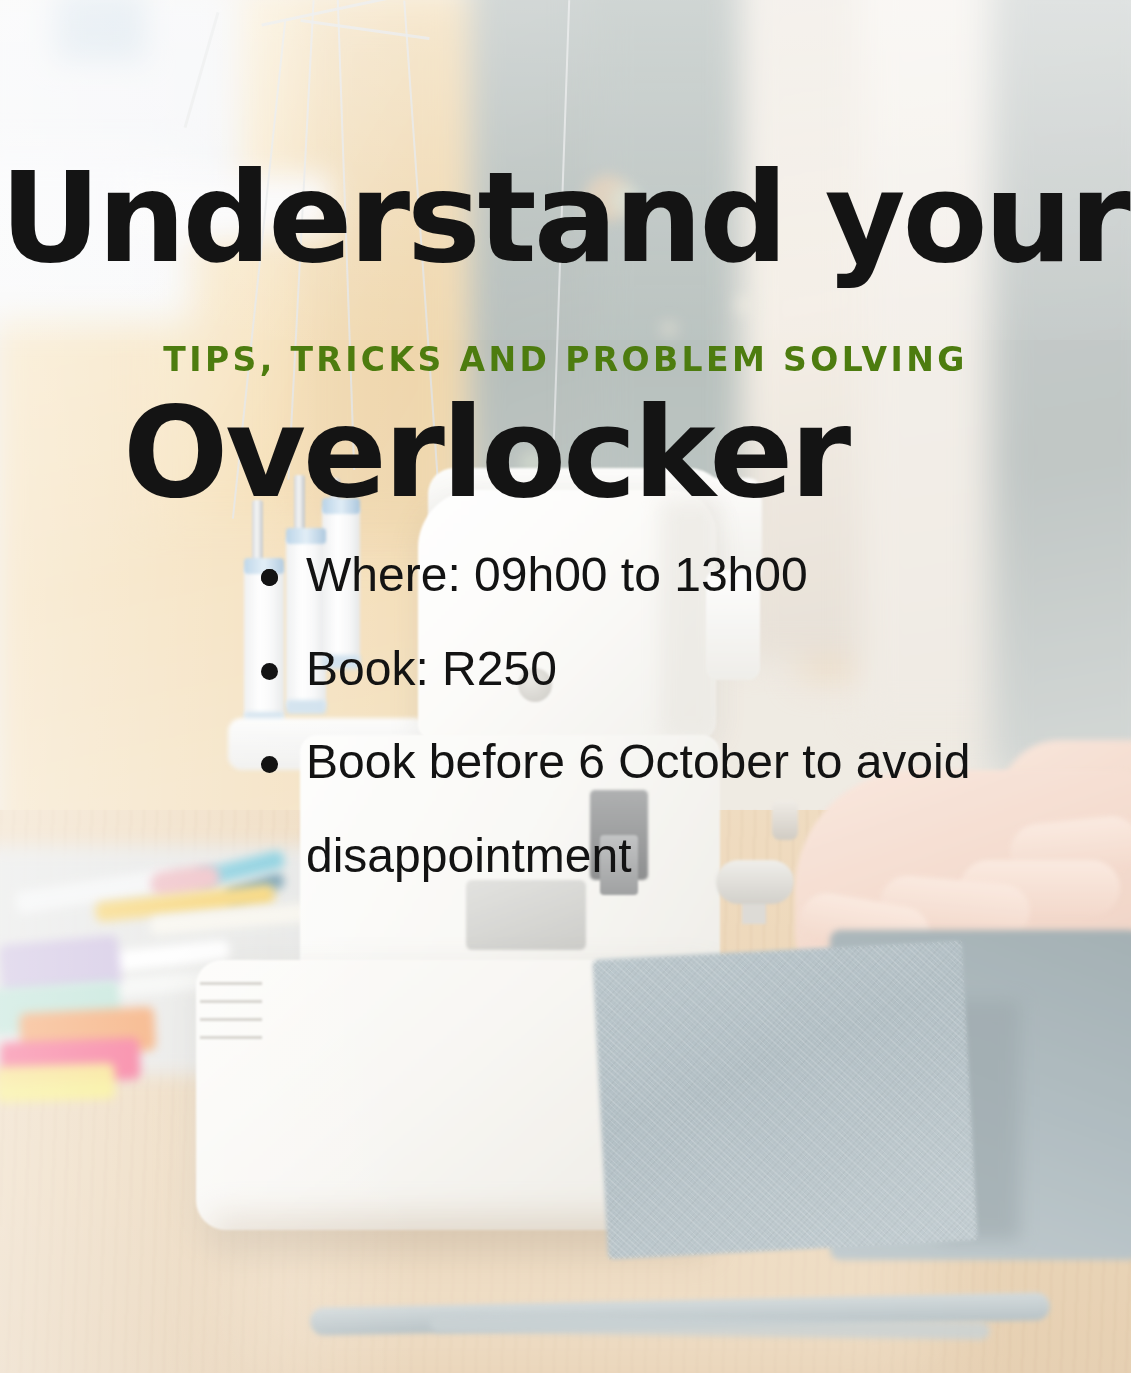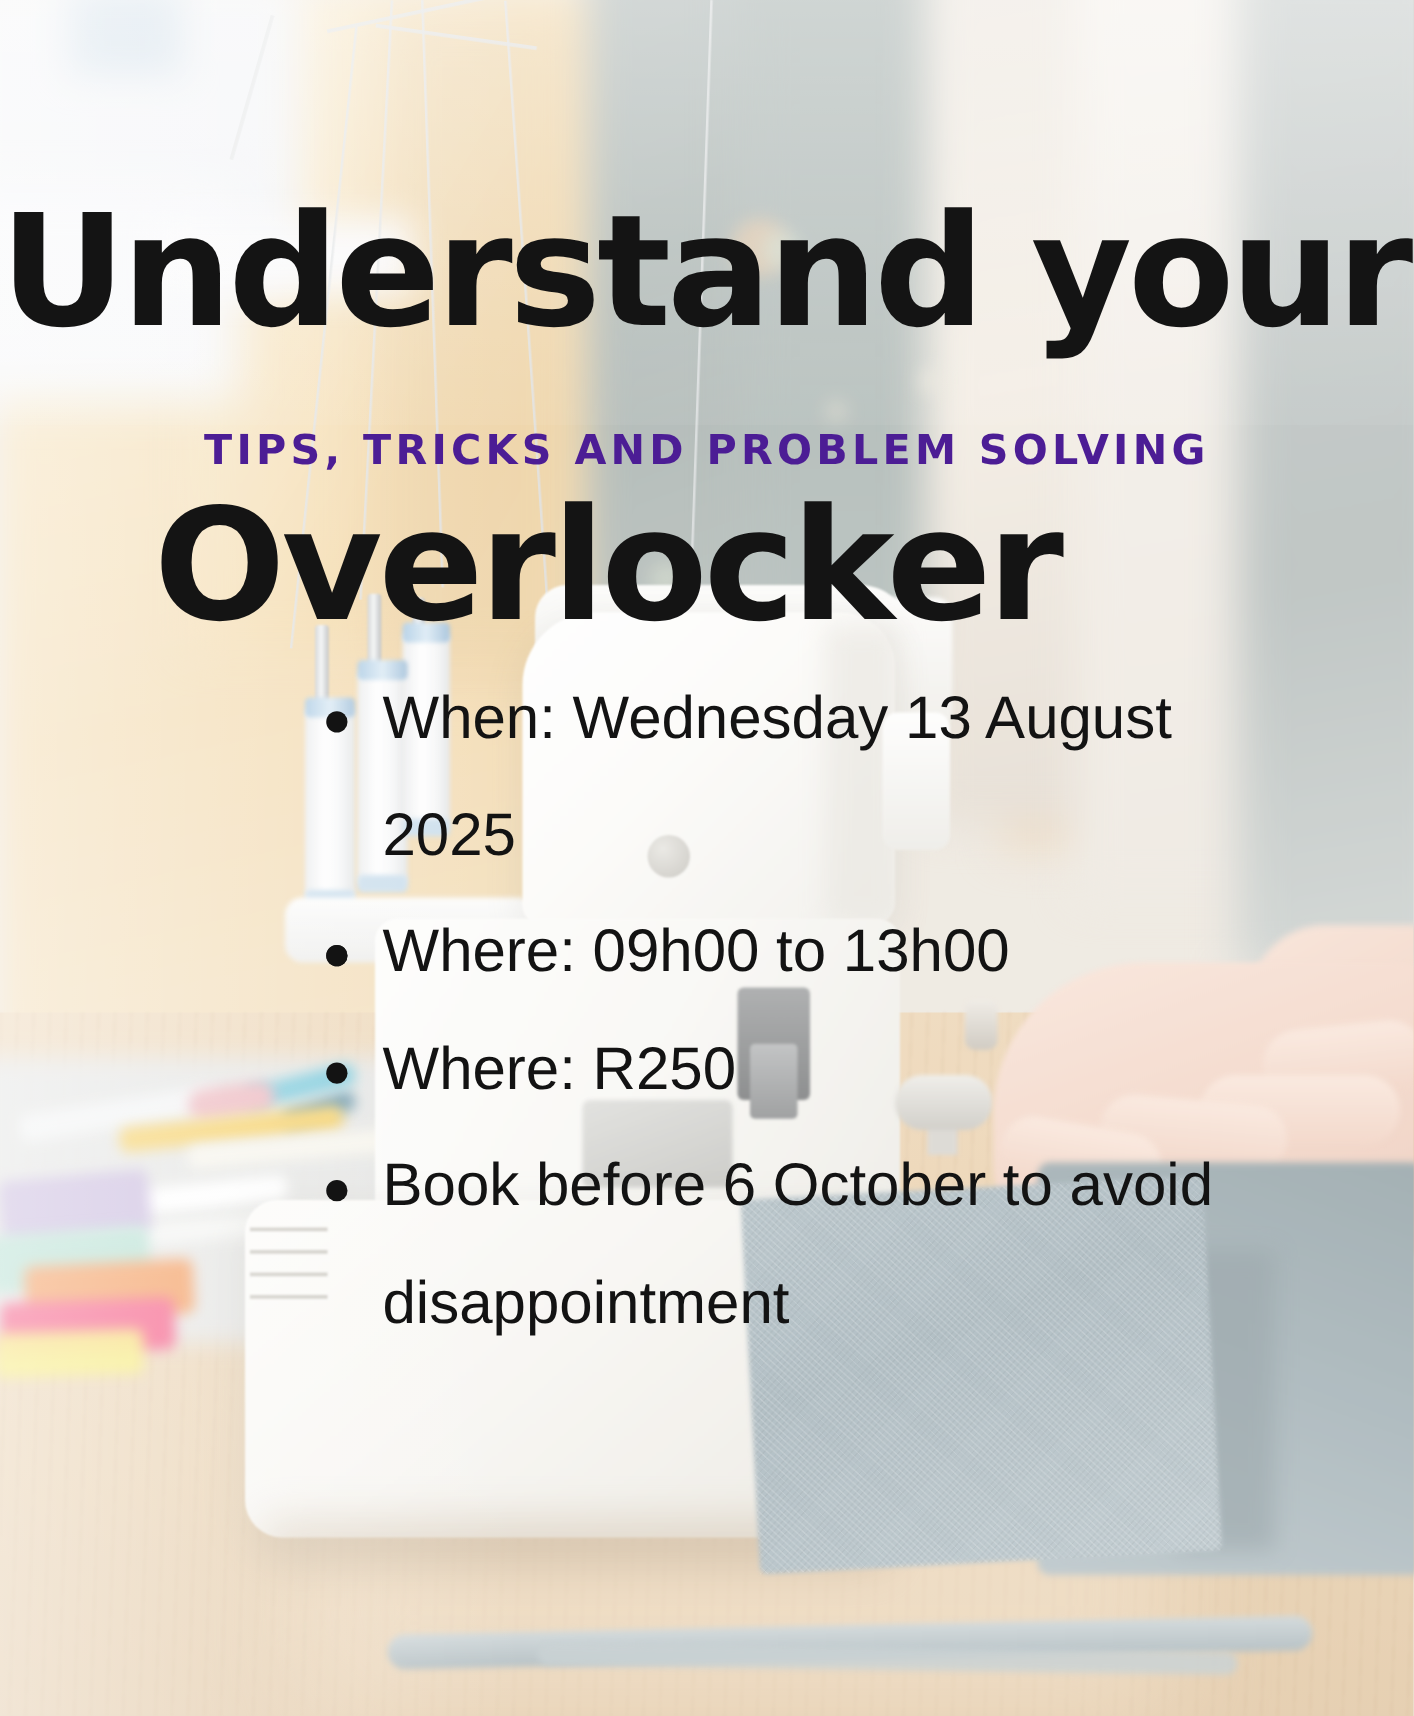--- a/index.html
+++ b/index.html
@@ -186,21 +186,21 @@
     letter-spacing:-3.2px;
     text-align:center;
     white-space:pre-line;
   }
   .title .l1{display:block;text-align:left;}
   .title .l2{display:block;text-align:center;padding-right:160px;}
 
   .subtitle{
     position:absolute;left:0;right:0;top:340px;
     text-align:center;
-    color:#4c1d95;
+    color:#4d7c0f;
     font-family:"DejaVu Sans","Liberation Sans",sans-serif;
     font-weight:700;
     font-size:33px;
     letter-spacing:3.4px;
   }
 
   .section-title{
     position:absolute;left:0;right:0;top:412px;
     text-align:center;
     color:#111111;
@@ -346,32 +346,28 @@
       <span class="l1">Understand your</span>
       <span class="l2">Overlocker</span>
     </div>
 
     <div class="subtitle">TIPS, TRICKS AND PROBLEM SOLVING</div>
 
 
     <ul class="details">
       <li>
         <span class="bullet"></span>
-        <span>When: Wednesday 13 August 2025</span>
-      </li>
-      <li>
-        <span class="bullet"></span>
       </li>
       <li>
         <span class="bullet"></span>
         <span>Where: 09h00 to 13h00</span>
       </li>
       <li>
         <span class="bullet"></span>
-        <span>Where: R250</span>
+        <span>Book: R250</span>
       </li>
       <li>
         <span class="bullet"></span>
         <span>Book before 6 October to avoid disappointment</span>
       </li>
     </ul>
 
   </div>
 </div>
 

